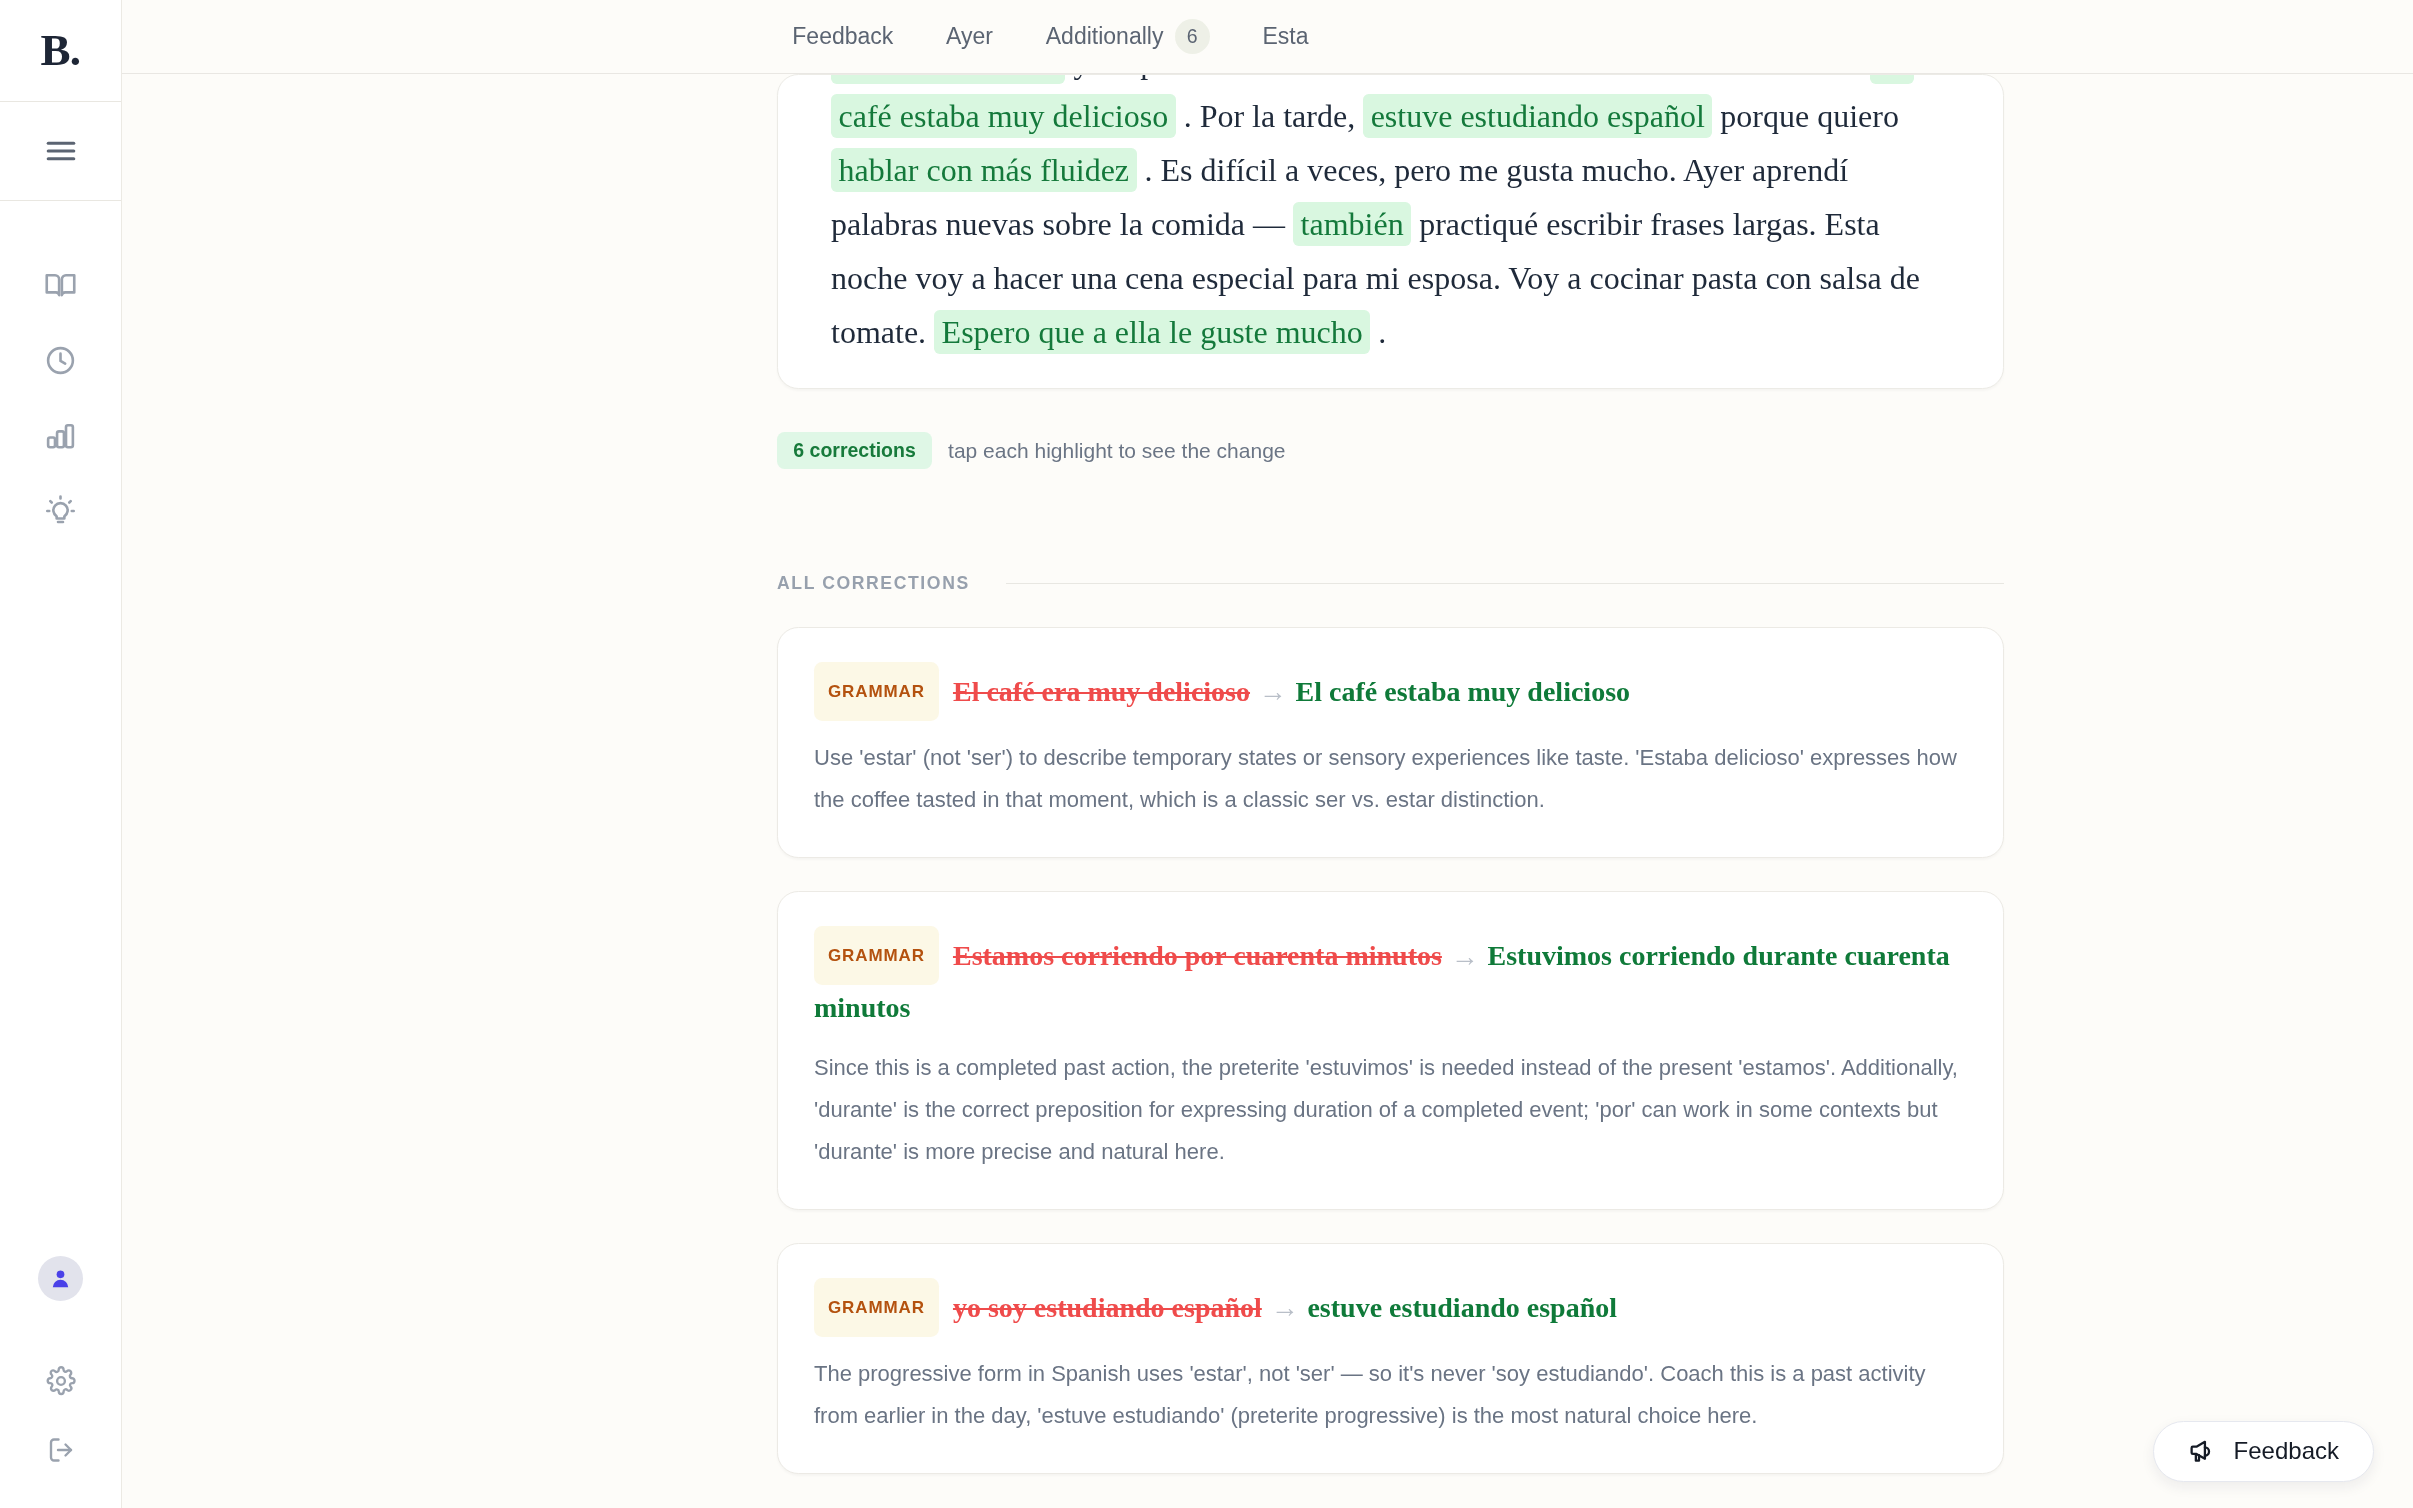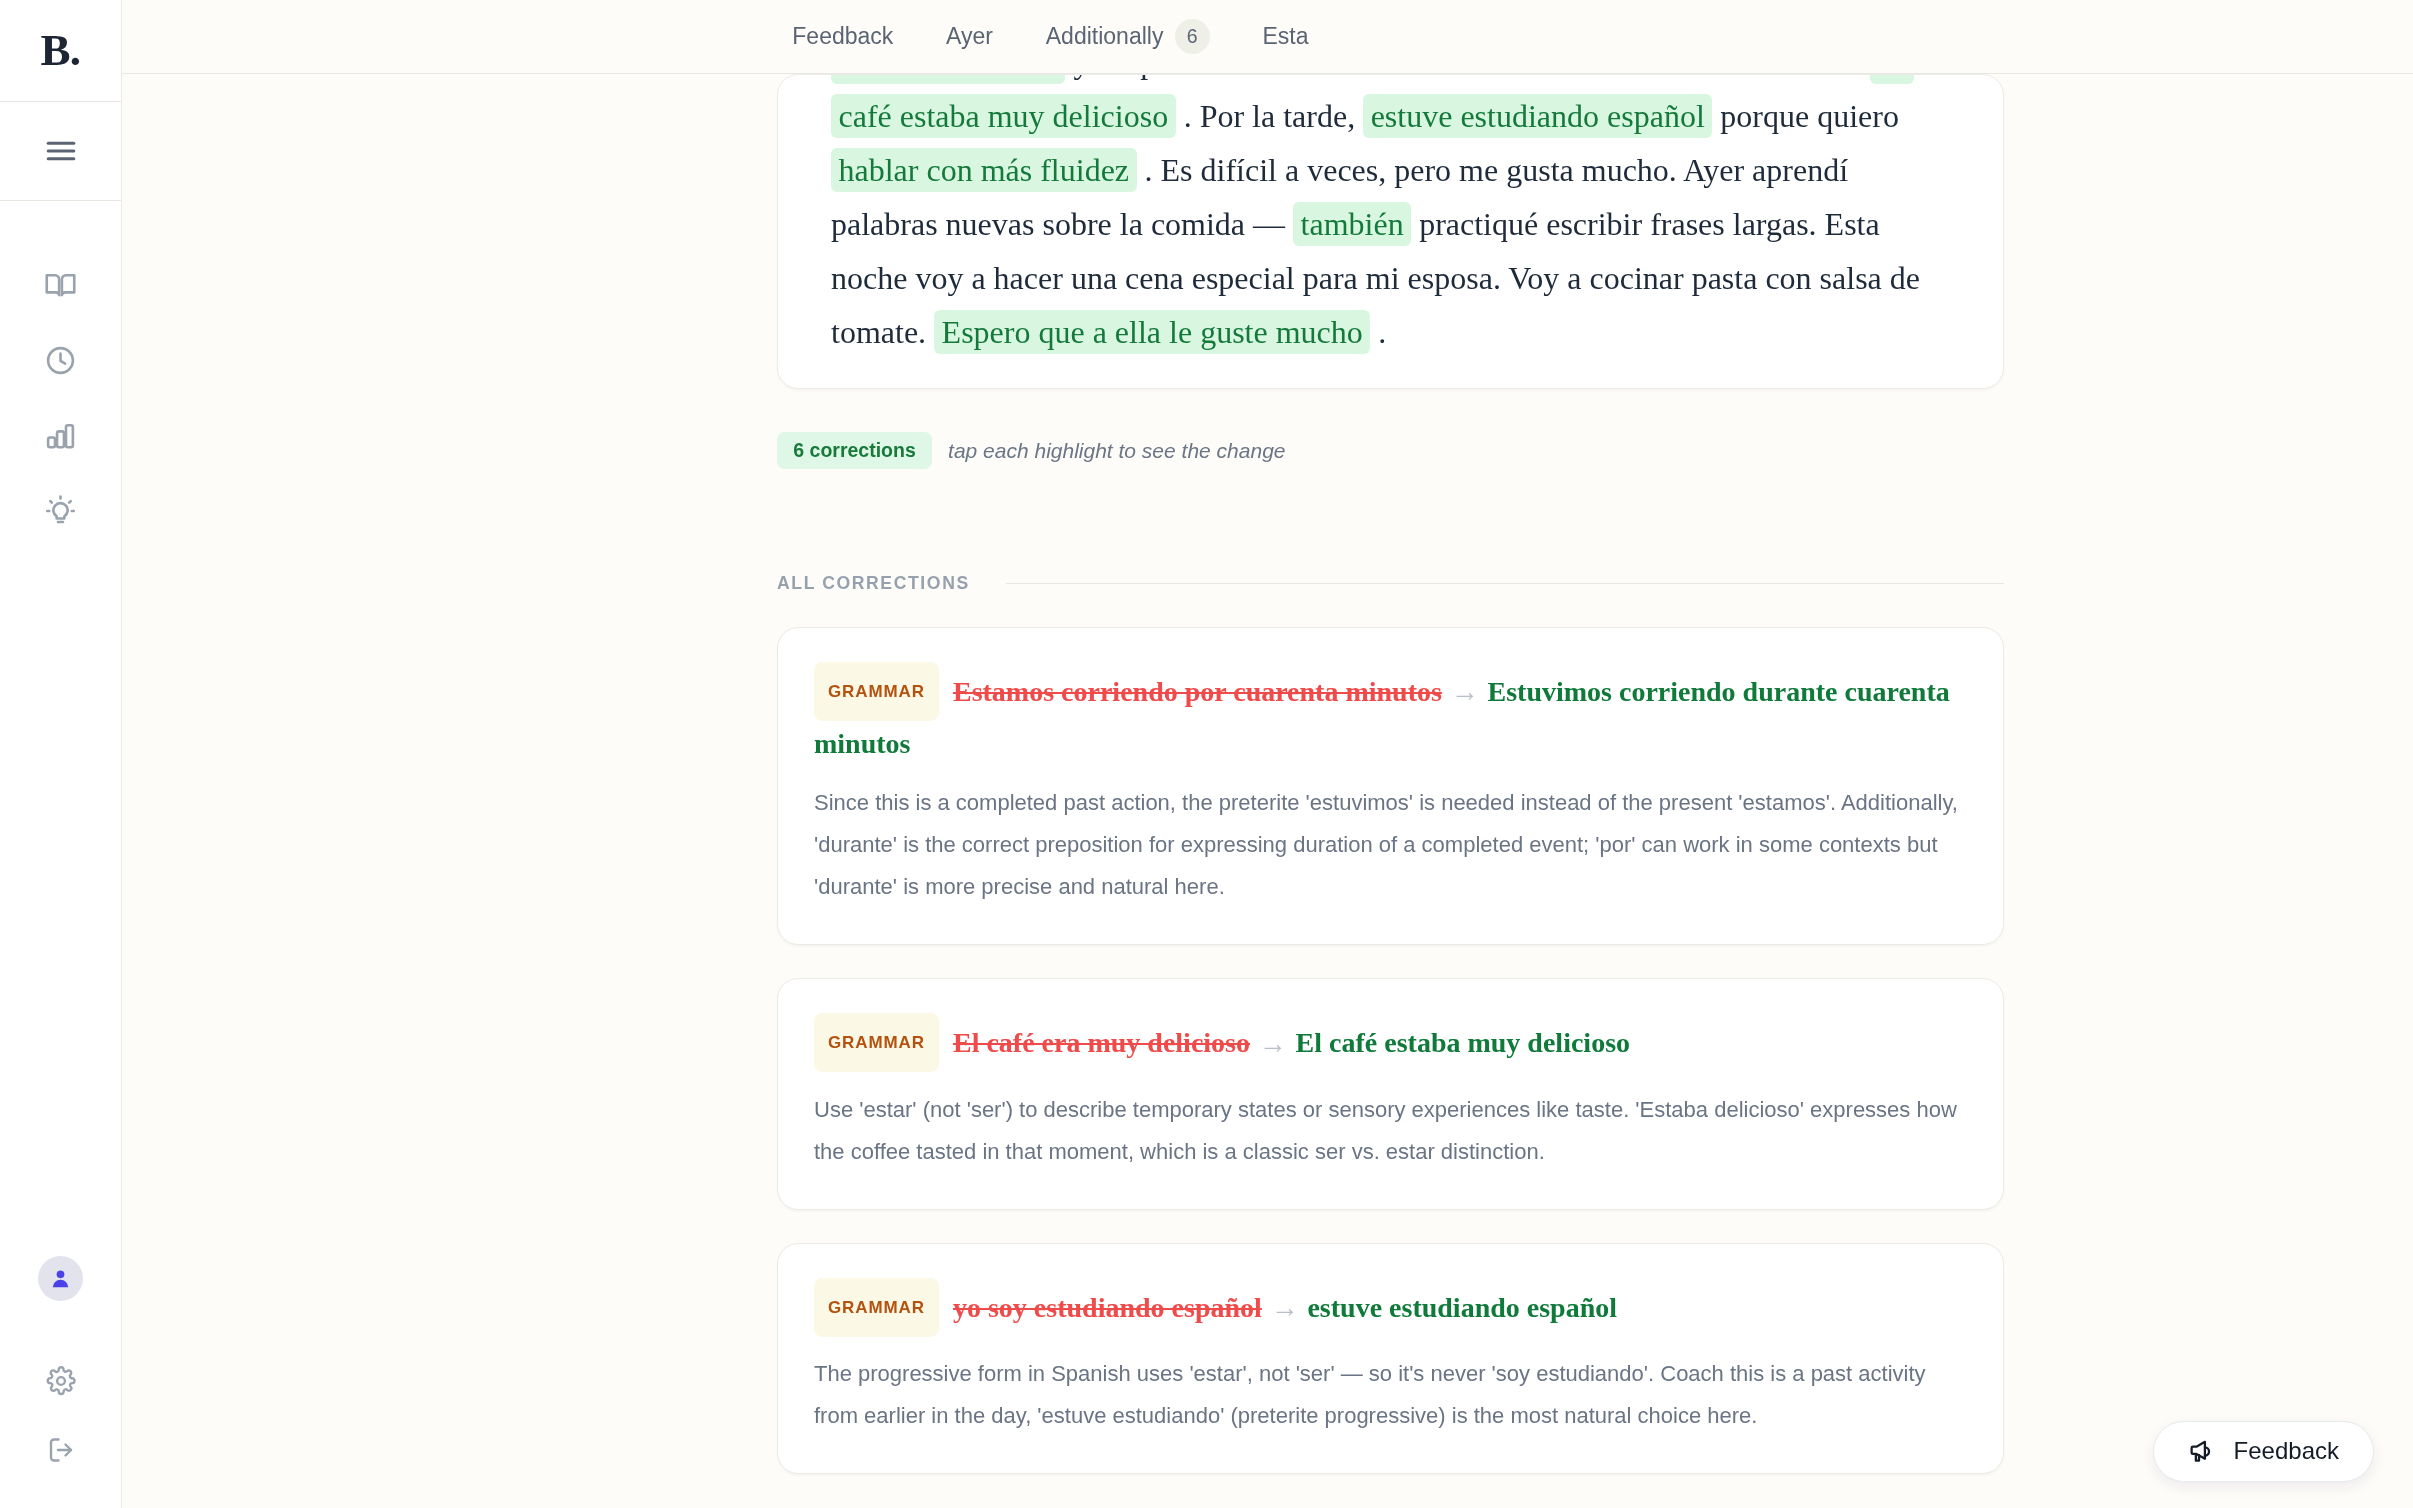--- a/index.html
+++ b/index.html
@@ -138,21 +138,21 @@
   
   .meta-row {
     display: flex; align-items: center; gap: 16px;
     margin-top: 43px;
   }
   .chip-count {
     background: #dff7e6; color: #177a3b;
     font-size: 19.5px; font-weight: 600;
     padding: 7px 16.3px; border-radius: 7.5px;
   }
-  .meta-hint { font-size: 21px; color: #6b7585; font-style: italic; }
+  .meta-hint { font-size: 21px; color: #6b7585; }
 
   
   .section-div {
     display: flex; align-items: center; gap: 36px;
     margin-top: 104px;
   }
   .section-label {
     font-size: 17.6px; letter-spacing: 1.6px; font-weight: 600;
     color: #97a0ad; white-space: nowrap;
   }
@@ -315,30 +315,30 @@
           <span class="meta-hint">tap each highlight to see the change</span>
         </div>
 
         <div class="section-div">
           <span class="section-label">ALL CORRECTIONS</span>
           <span class="section-line"></span>
         </div>
 
         <article class="corr-card">
           <div class="corr-head">
+            <span class="tag">GRAMMAR</span><span class="wrong">El café era muy delicioso</span><span class="arrow">→</span><span class="right">El café estaba muy delicioso</span>
+          </div>
+          <p class="corr-expl">Use 'estar' (not 'ser') to describe temporary states or sensory experiences like taste. 'Estaba delicioso' expresses how the coffee tasted in that moment, which is a classic ser vs. estar distinction.</p>
+        </article>
+
+        <article class="corr-card">
+          <div class="corr-head">
             <span class="tag">GRAMMAR</span><span class="wrong">Estamos corriendo por cuarenta minutos</span><span class="arrow">→</span><span class="right">Estuvimos corriendo durante cuarenta minutos</span>
           </div>
           <p class="corr-expl">Since this is a completed past action, the preterite 'estuvimos' is needed instead of the present 'estamos'. Additionally, 'durante' is the correct preposition for expressing duration of a completed event; 'por' can work in some contexts but 'durante' is more precise and natural here.</p>
-        </article>
-
-        <article class="corr-card">
-          <div class="corr-head">
-            <span class="tag">GRAMMAR</span><span class="wrong">El café era muy delicioso</span><span class="arrow">→</span><span class="right">El café estaba muy delicioso</span>
-          </div>
-          <p class="corr-expl">Use 'estar' (not 'ser') to describe temporary states or sensory experiences like taste. 'Estaba delicioso' expresses how the coffee tasted in that moment, which is a classic ser vs. estar distinction.</p>
         </article>
 
         <article class="corr-card">
           <div class="corr-head">
             <span class="tag">GRAMMAR</span><span class="wrong">yo soy estudiando español</span><span class="arrow">→</span><span class="right">estuve estudiando español</span>
           </div>
           <p class="corr-expl">The progressive form in Spanish uses 'estar', not 'ser' — so it's never 'soy estudiando'. Coach this is a past activity from earlier in the day, 'estuve estudiando' (preterite progressive) is the most natural choice here.</p>
         </article>
 
       </div>

